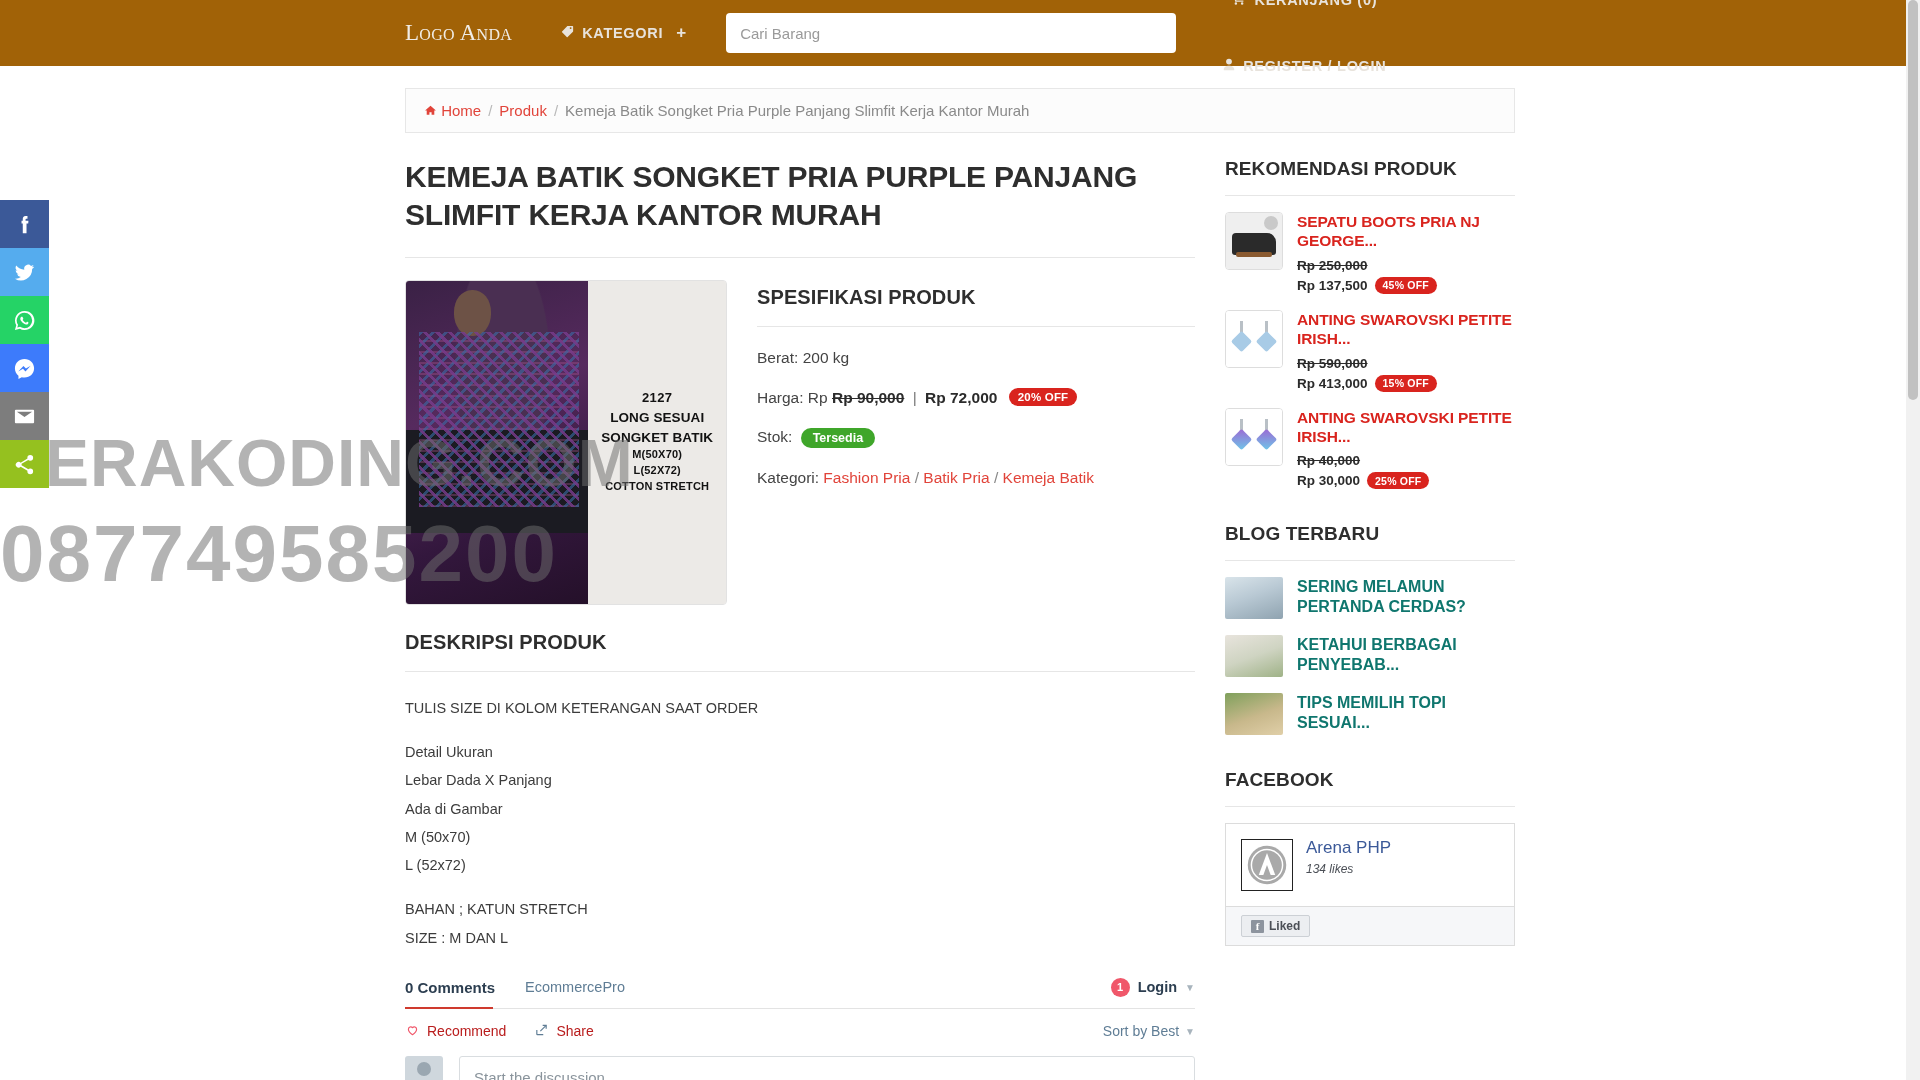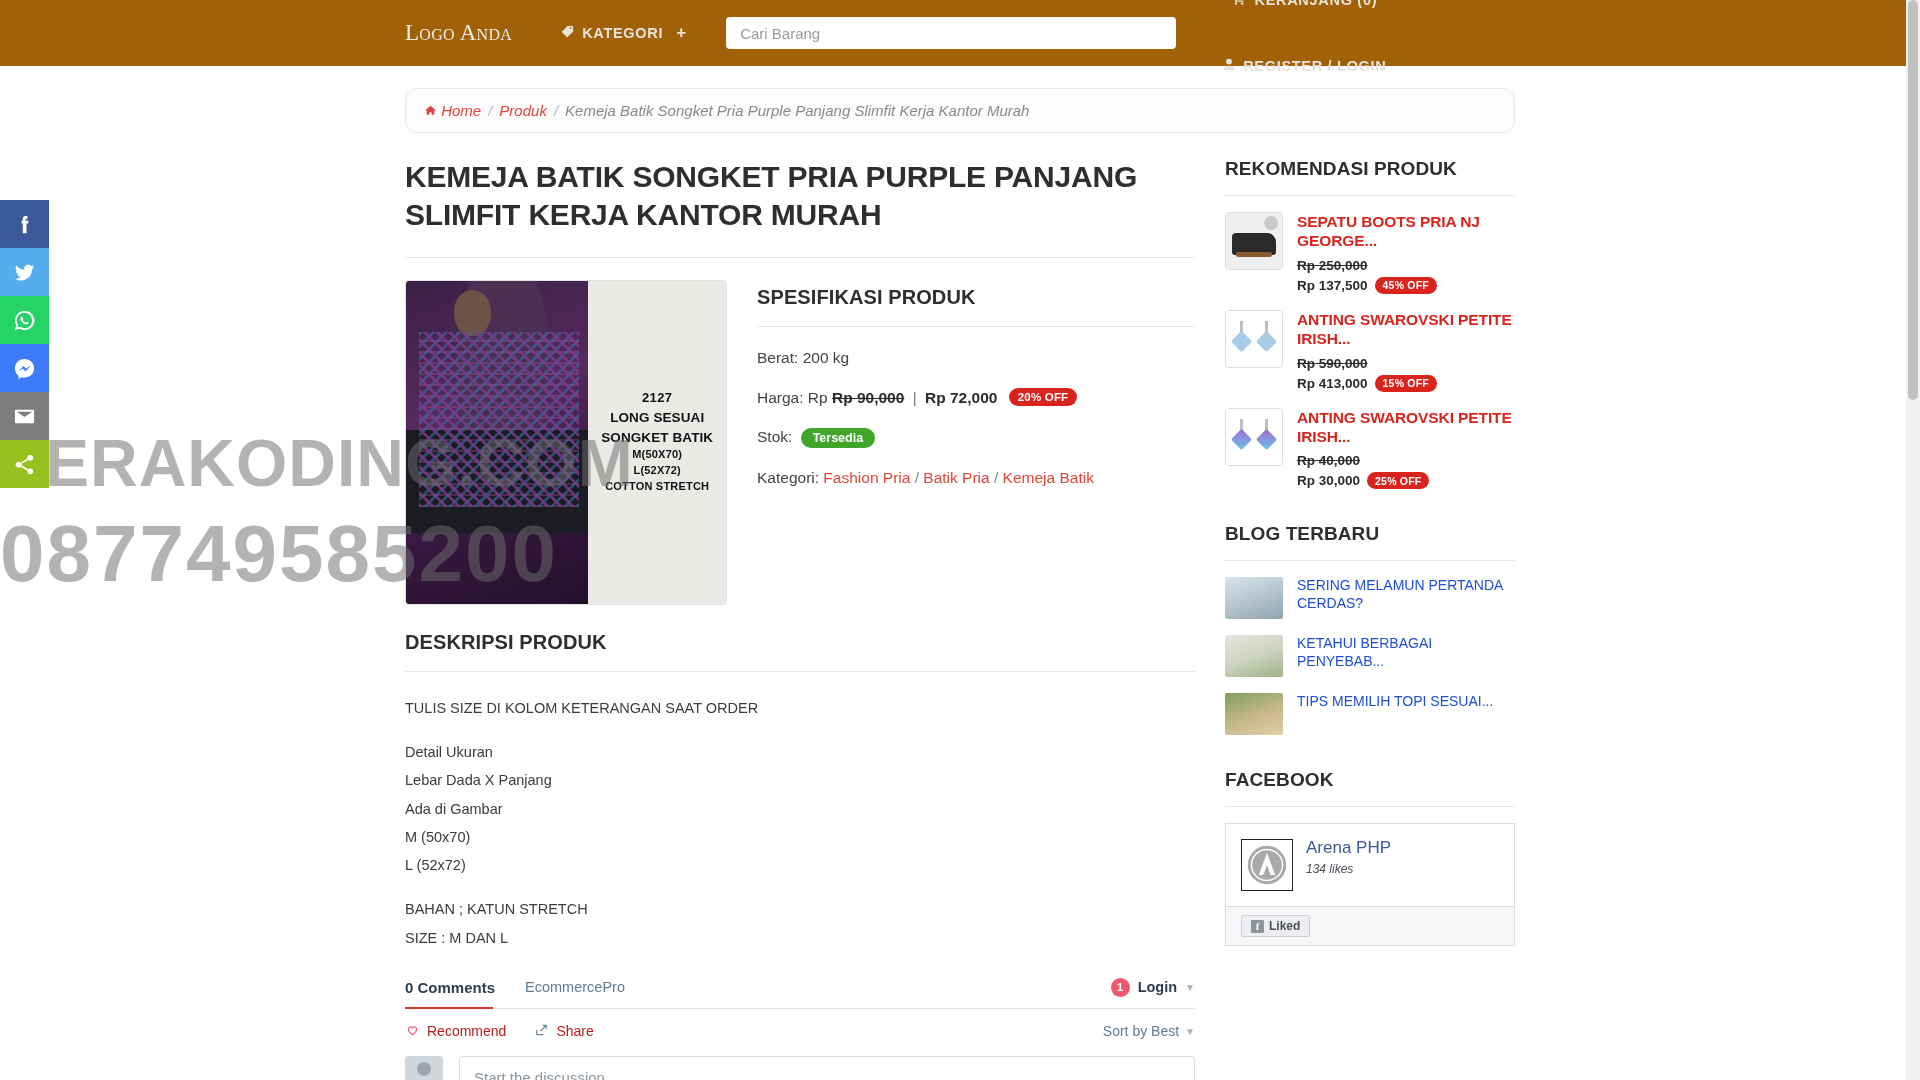--- a/index.html
+++ b/index.html
@@ -24,21 +24,21 @@
     white-space: nowrap;
   }
   .nav-link {
     color: #e8e3dc; font-size: 14.5px; font-weight: bold;
     letter-spacing: .7px; display: flex; align-items: center;
     gap: 7px; white-space: nowrap;
   }
   .kategori-wrap { display: flex; align-items: center; gap: 13px; margin-right: 40px; }
   .plus { color: #e8e3dc; font-size: 17px; font-weight: bold; }
   .search-input {
-    width: 450px; height: 32px; border: none; border-radius: 4px;
+    width: 450px; height: 40px; border: none; border-radius: 4px;
     background: #fff; padding: 0 14px; font-size: 15px;
     color: #333; font-family: "Liberation Sans", sans-serif;
   }
   .search-input::placeholder { color: #9a9a9a; }
   .nav-right { display: flex; align-items: center; gap: 48px; margin-left: 46px; flex-direction: column; }
   .icon-sm { display: inline-block; vertical-align: middle; }
 
   
   .share-rail {
     position: absolute; left: 0; top: 200px; width: 49px; z-index: 50;
@@ -46,23 +46,23 @@
   .share-btn {
     width: 49px; height: 48px; display: flex;
     align-items: center; justify-content: center;
   }
   .share-btn svg { width: 23px; height: 23px; fill: #fff; }
 
   
   .page { width: 1110px; margin: 0 auto; padding-top: 22px; position: relative; }
 
   .breadcrumb {
-    border: 1px solid #e7e7e7; border-radius: 12px; background: #fcfcfc;
+    border: 1px solid #e7e7e7; border-radius: 0; background: #fcfcfc;
     padding: 13px 18px; font-size: 15px; color: #808080;
-    display: flex; align-items: center; gap: 7px; flex-wrap: wrap; font-style: italic;
+    display: flex; align-items: center; gap: 7px; flex-wrap: wrap;
   }
   .crumb-link { color: #e1443a; text-decoration: none; }
   .crumb-sep { color: #b9b9b9; }
   .crumb-current { color: #8a8a8a; }
 
   .cols { display: flex; gap: 30px; margin-top: 25px; }
   .main-col { width: 790px; }
   .side-col { width: 290px; }
 
   .page-title {
@@ -200,21 +200,21 @@
   }
   .rec-new-row { margin-top: 4px; display: flex; align-items: center; gap: 7px; }
   .rec-new { color: #2b2b2b; font-size: 13.5px; font-weight: bold; }
   .rec-badge {
     background: #d9241e; color: #fff; font-size: 10.5px; font-weight: bold;
     border-radius: 9px; padding: 2.5px 8px; letter-spacing: .2px;
   }
   .blog-item { display: flex; gap: 14px; margin-bottom: 16px; align-items: flex-start; }
   .blog-thumb { width: 58px; height: 42px; flex: none; overflow: hidden; border-radius: 2px; }
   .blog-title {
-    color: #1d4ed8; font-size: 14px; font-weight: normal;
+    color: #0f766e; font-size: 16px; font-weight: bold;
     text-transform: uppercase; line-height: 1.25;
   }
   .fb-card { border: 1px solid #dcdcdc; background: #fff; }
   .fb-top { display: flex; gap: 13px; padding: 15px; align-items: flex-start; }
   .fb-logo {
     width: 52px; height: 52px; border: 1px solid #222; flex: none;
     display: flex; align-items: center; justify-content: center; background: #fff;
   }
   .fb-name { color: #3b5998; font-size: 17px; line-height: 1.1; }
   .fb-likes { color: #4b4f56; font-size: 12px; margin-top: 4px; font-style: italic; }

